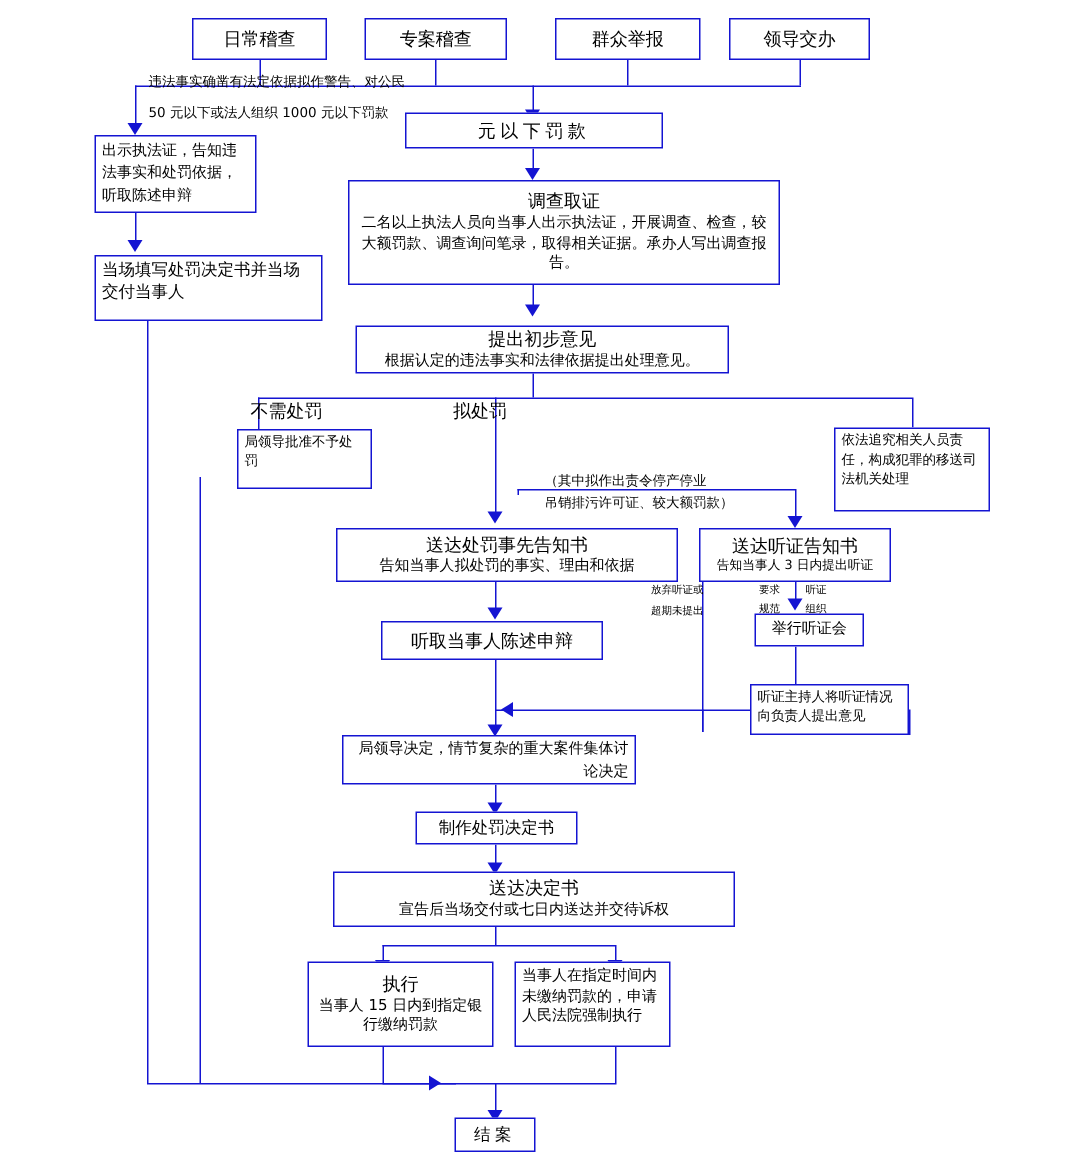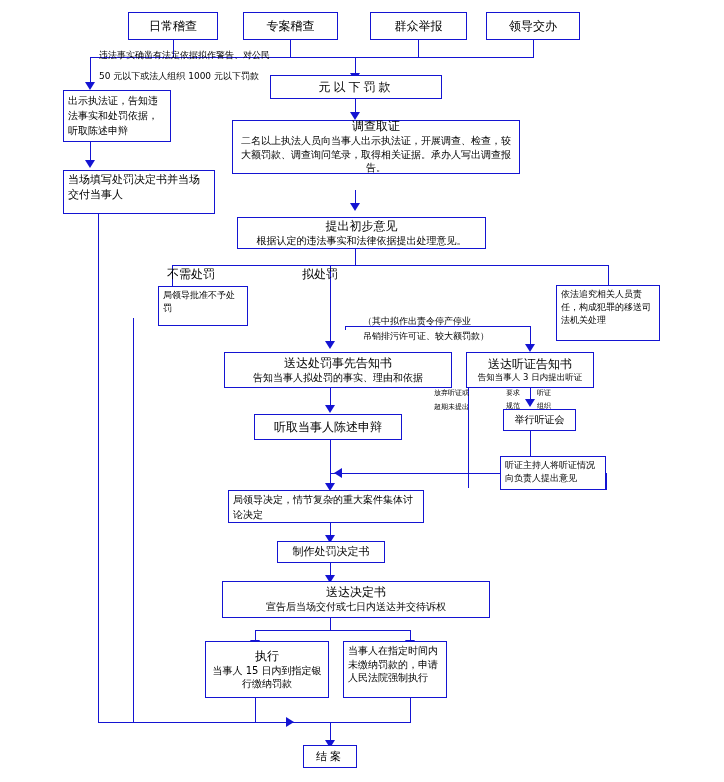--- a/index.html
+++ b/index.html
@@ -89,21 +89,21 @@
 
   <div class="lbl mid" style="left:99px;top:49px;">违法事实确凿有法定依据拟作警告、对公民</div>
   <div class="lbl mid" style="left:99px;top:70px;">50 元以下或法人组织 1000 元以下罚款</div>
 
   <div class="box" style="left:270px;top:75px;width:172px;height:24px;">
     <span class="ttl wide">元以下罚款</span>
   </div>
   <div class="v" style="left:355px;top:99px;height:15px;"></div>
   <div class="ad" style="left:350px;top:112px;"></div>
 
-  <div class="box pad" style="left:232px;top:120px;width:288px;height:54px;">
+  <div class="box pad" style="left:232px;top:120px;width:288px;height:70px;">
     <span class="ttl">调查取证</span>
     <span class="sub" style="padding:0 3px;">二名以上执法人员向当事人出示执法证，开展调查、检查，较大额罚款、调查询问笔录，取得相关证据。承办人写出调查报告。</span>
   </div>
   <div class="v" style="left:355px;top:190px;height:15px;"></div>
   <div class="ad" style="left:350px;top:203px;"></div>
 
   <div class="box pad" style="left:237px;top:217px;width:249px;height:32px;">
     <span class="ttl">提出初步意见</span>
     <span class="sub">根据认定的违法事实和法律依据提出处理意见。</span>
   </div>
@@ -173,21 +173,21 @@
   </div>
   <div class="v" style="left:330px;top:440px;height:45px;"></div>
   <div class="ad" style="left:325px;top:483px;"></div>
 
   <div class="h" style="left:330px;top:473px;width:276px;"></div>
   <div class="v" style="left:606px;top:473px;height:17px;"></div>
   <div class="ar" style="left:334px;top:468px;transform:rotate(180deg);"></div>
   <div class="v" style="left:468px;top:473px;height:15px;"></div>
 
   <div class="box left-align" style="left:228px;top:490px;width:196px;height:33px;">
-    <span class="sub" style="font-size:10px;">局领导决定，情节复杂的重大案件集体讨论决定</span>
+    <span class="sub" style="font-size:10px;text-align:right;">局领导决定，情节复杂的重大案件集体讨论决定</span>
   </div>
   <div class="v" style="left:330px;top:523px;height:14px;"></div>
   <div class="ad" style="left:325px;top:535px;"></div>
 
   <div class="box" style="left:277px;top:541px;width:108px;height:22px;">
     <span class="ttl" style="font-size:11px;">制作处罚决定书</span>
   </div>
   <div class="v" style="left:330px;top:563px;height:14px;"></div>
   <div class="ad" style="left:325px;top:575px;"></div>
 

